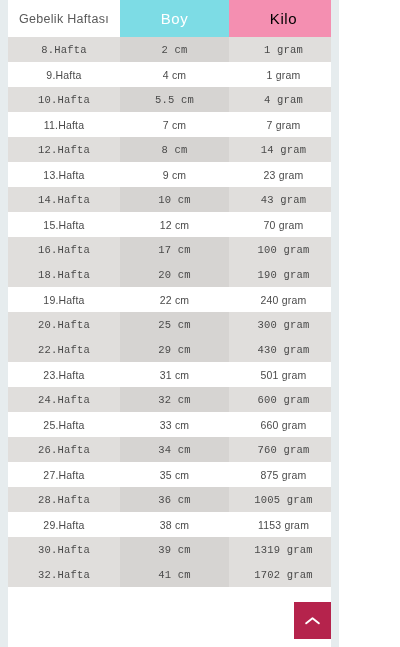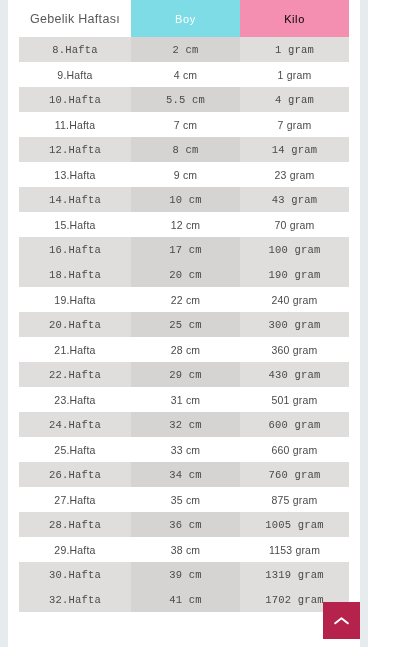--- a/index.html
+++ b/index.html
@@ -9,21 +9,21 @@
   body {
     width: 400px;
     height: 647px;
     overflow: hidden;
     background: #ffffff;
     font-family: "Liberation Sans", sans-serif;
   }
 
   .page {
     position: relative;
-    width: 368px;
+    width: 339px;
     height: 647px;
     background: #ffffff;
     box-sizing: border-box;
     border-left: 8px solid #e6ecee;
     border-right: 8px solid #e6ecee;
     overflow: hidden;
   }
 
   .table-wrap {
     position: absolute;
@@ -43,21 +43,21 @@
 
   table.growth-table col.col-week  { width: 112px; }
   table.growth-table col.col-boy   { width: 109px; }
   table.growth-table col.col-kilo  { width: 109px; }
 
   thead th {
     height: 37px;
     padding: 0;
     margin: 0;
     font-weight: normal;
-    font-size: 11px;
+    font-size: 15px;
     letter-spacing: 0.6px;
     vertical-align: middle;
     text-align: center;
   }
 
   th.th-week {
     background: #ffffff;
     color: #595959;
     font-size: 12.5px;
     letter-spacing: 0.3px;
@@ -179,25 +179,20 @@
           <tr>
             <td class="cell-week">19.Hafta</td>
             <td class="cell-boy">22 cm</td>
             <td class="cell-kilo">240 gram</td>
           </tr>
           <tr class="shaded">
             <td class="cell-week">20.Hafta</td>
             <td class="cell-boy">25 cm</td>
             <td class="cell-kilo">300 gram</td>
           </tr>
-          <tr>
-            <td class="cell-week">21.Hafta</td>
-            <td class="cell-boy">28 cm</td>
-            <td class="cell-kilo">360 gram</td>
-          </tr>
           <tr class="shaded">
             <td class="cell-week">22.Hafta</td>
             <td class="cell-boy">29 cm</td>
             <td class="cell-kilo">430 gram</td>
           </tr>
           <tr>
             <td class="cell-week">23.Hafta</td>
             <td class="cell-boy">31 cm</td>
             <td class="cell-kilo">501 gram</td>
           </tr>

